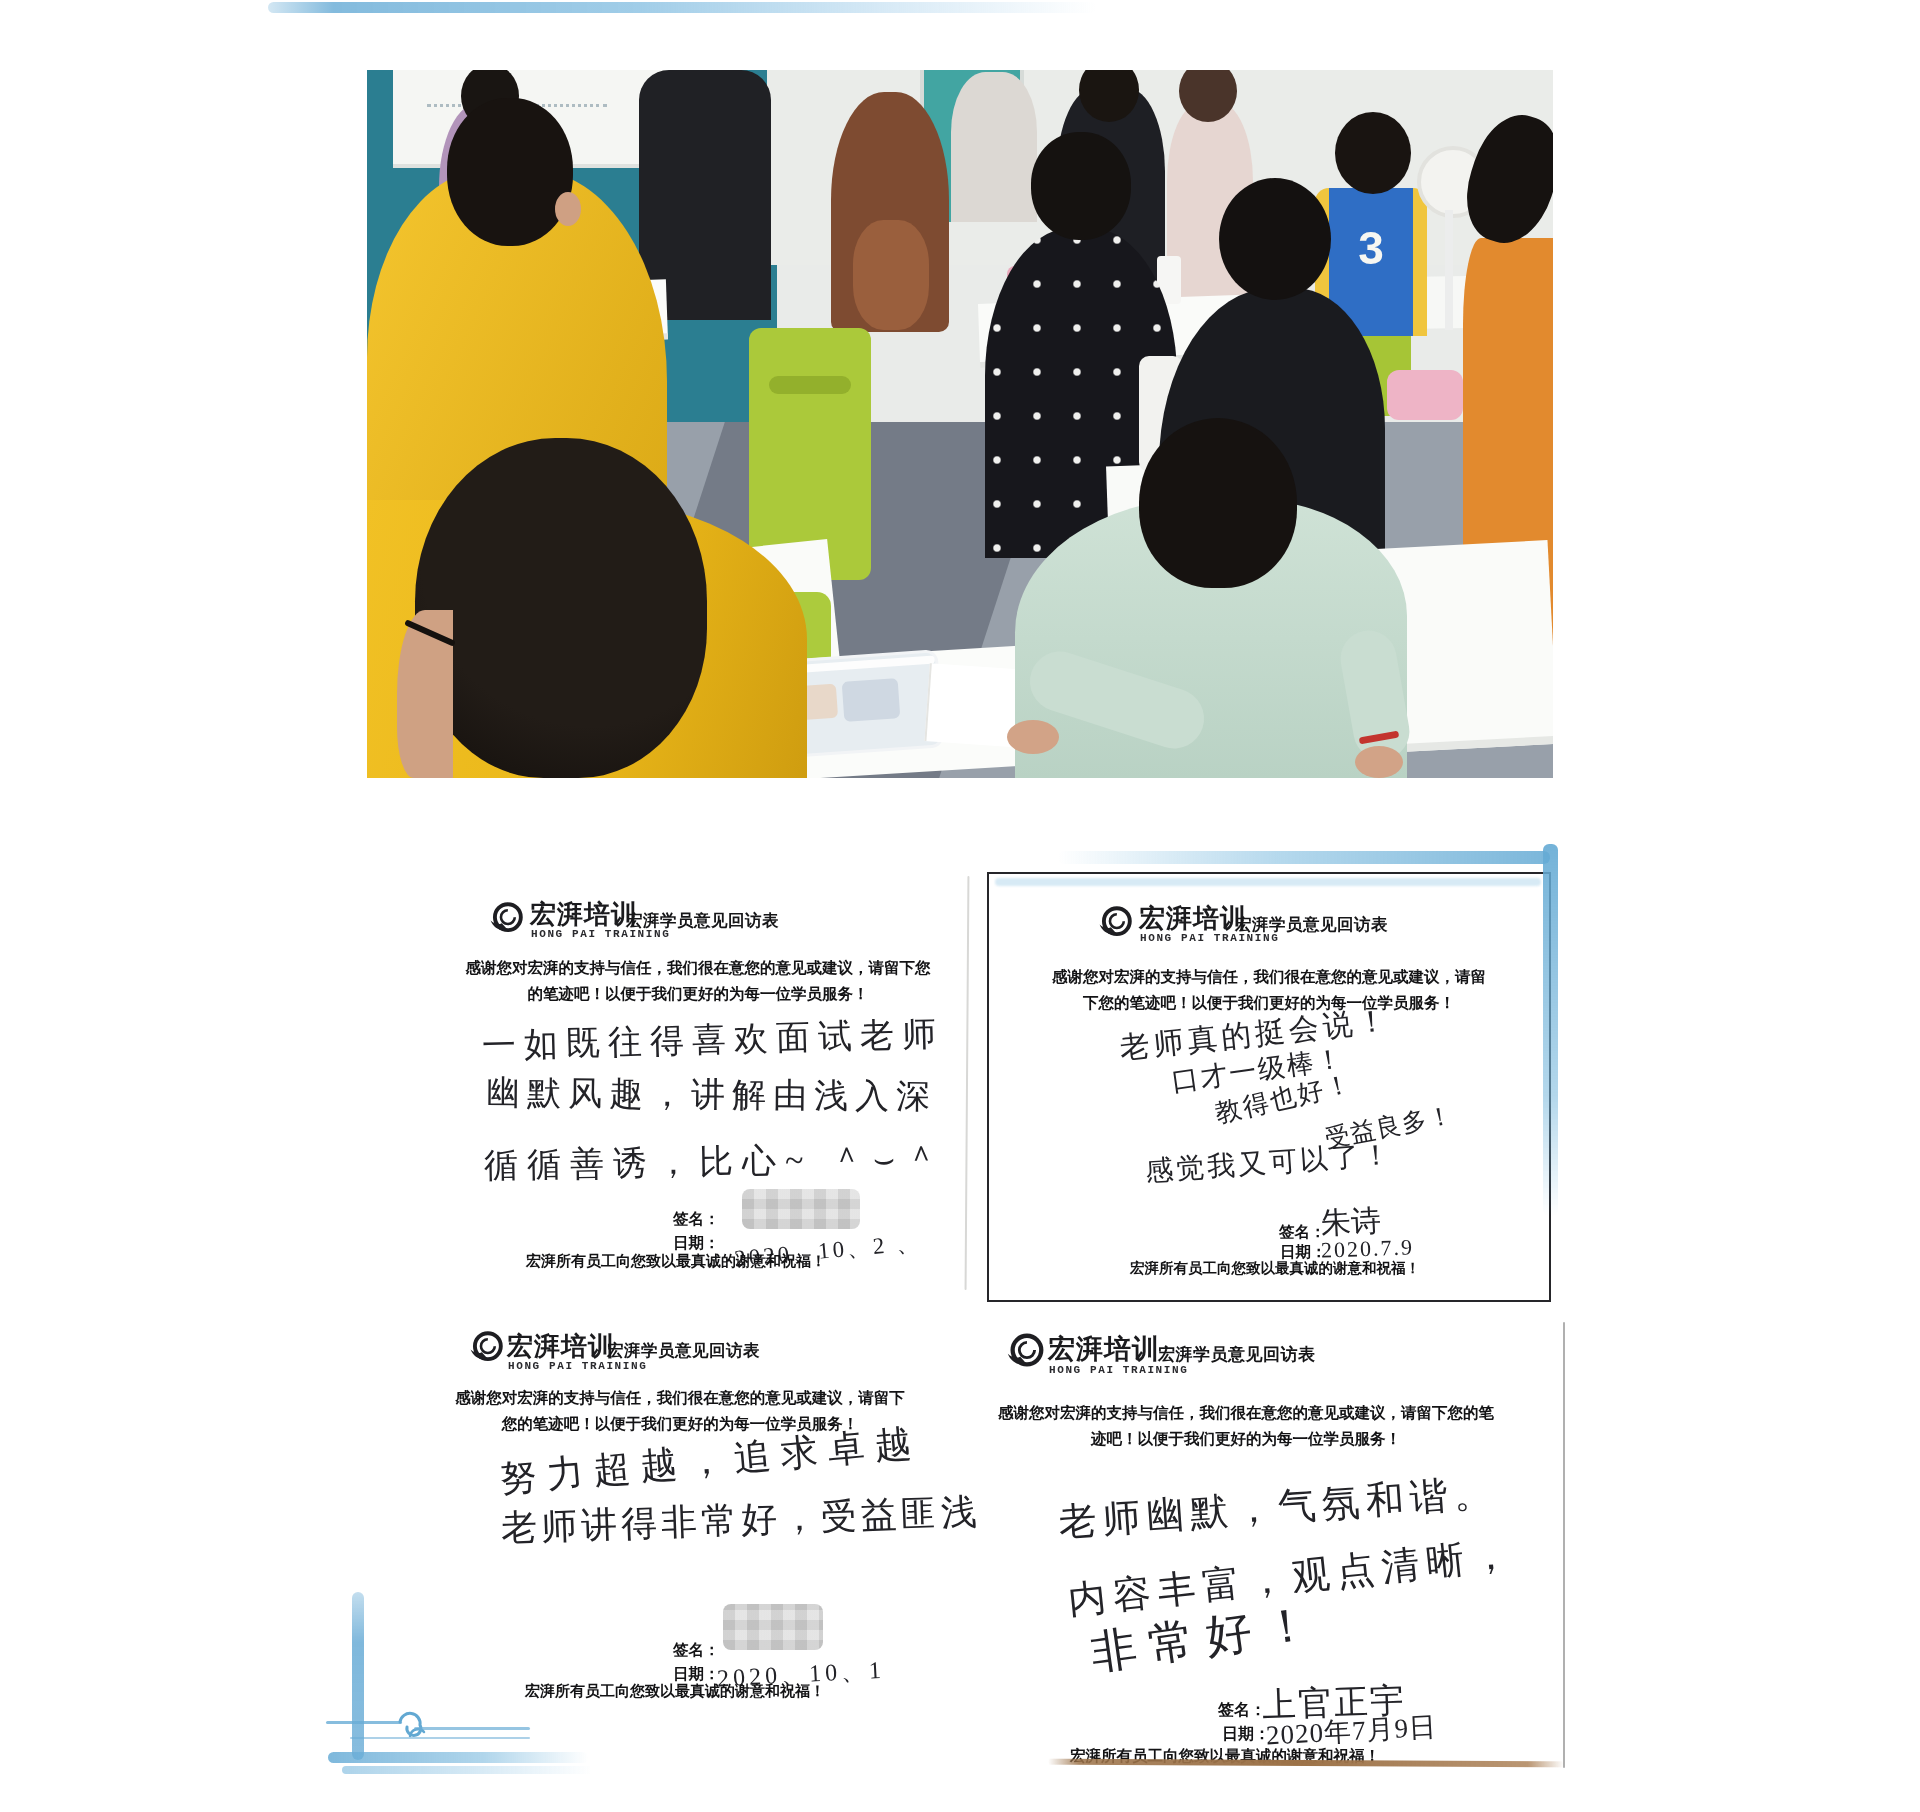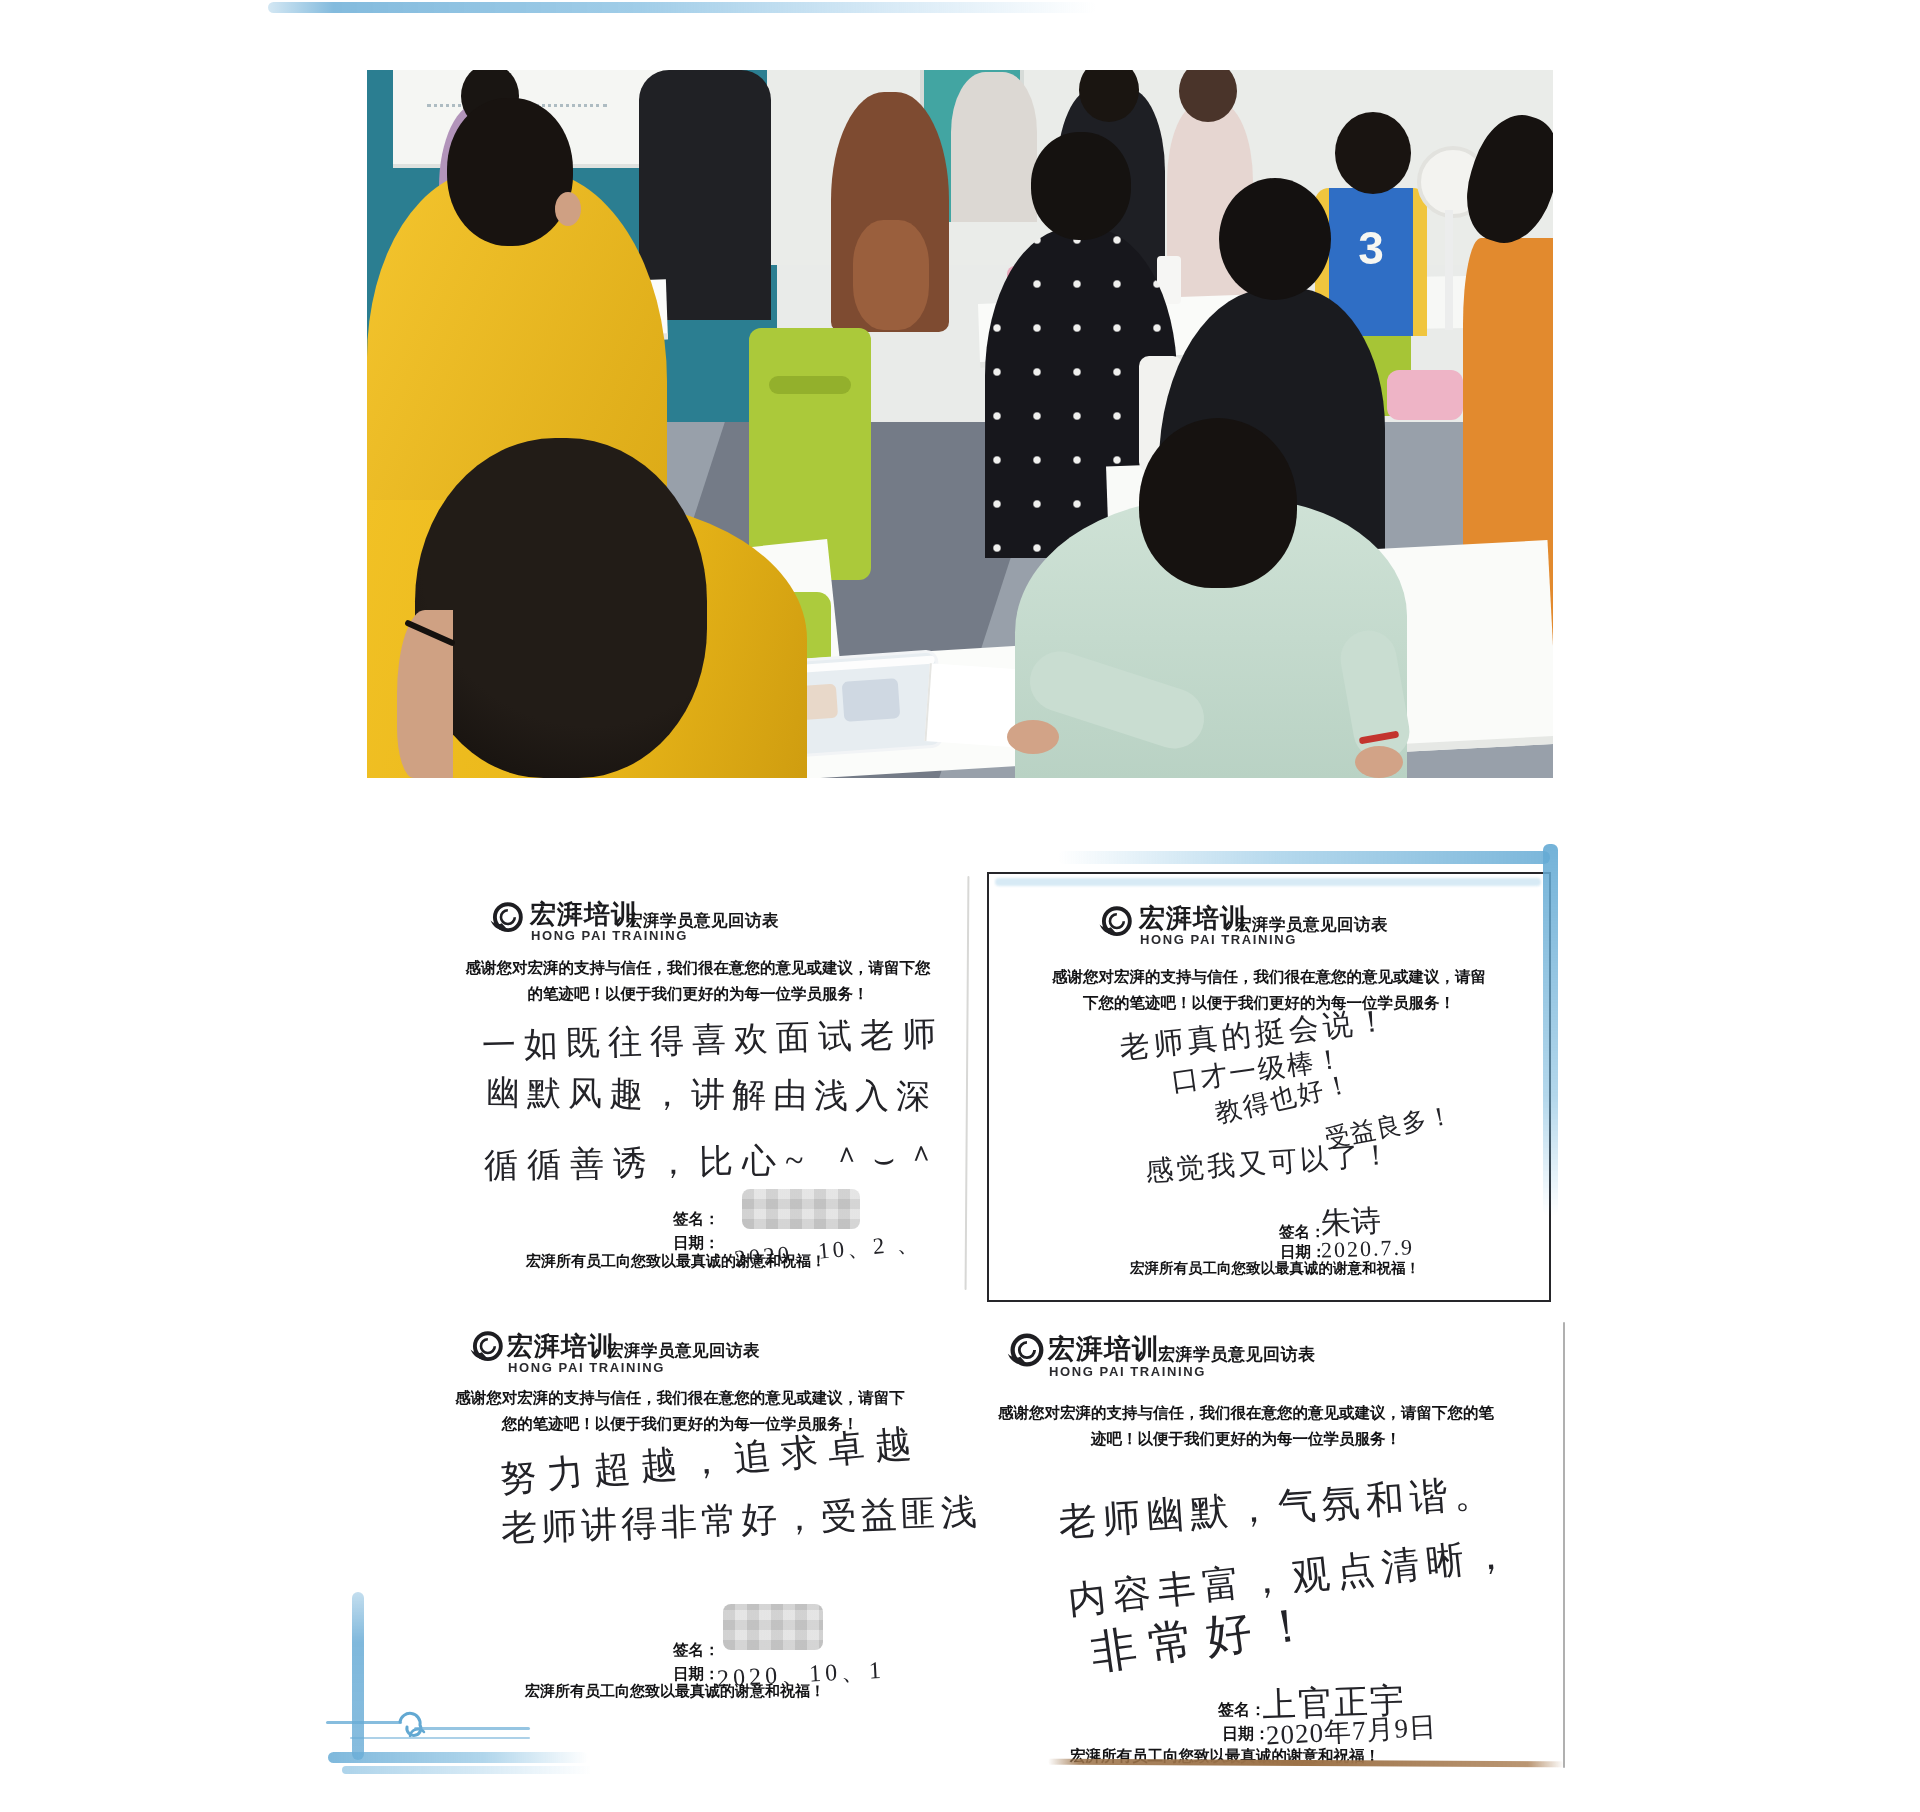--- a/index.html
+++ b/index.html
@@ -13,22 +13,22 @@
   
   .photo{position:absolute;left:367px;top:70px;width:1186px;height:708px;
          background:#e9ebe9;overflow:hidden;}
   .ph{position:absolute;}
 
   
   .form{position:absolute;color:#161618;}
   .logo-icon{position:absolute;}
   .brand{position:absolute;font-family:"Liberation Sans",sans-serif;font-weight:bold;
          color:#1b1b1e;line-height:1;letter-spacing:1px;}
-  .brand-sub{position:absolute;font-family:Liberation Sans, sans-serif;font-weight:bold;
-         font-size:13px;letter-spacing:1.6px;color:#2a2a2e;line-height:1;text-align:center;}
+  .brand-sub{position:absolute;font-family:Liberation Mono, monospace;font-weight:bold;
+         font-size:11px;letter-spacing:1.6px;color:#2a2a2e;line-height:1;text-align:center;}
   .form-title{position:absolute;font-weight:bold;font-size:16.5px;letter-spacing:.5px;}
   .intro{position:absolute;font-weight:bold;font-size:15.5px;line-height:1.66;
          text-align:center;color:#131315;}
   .hw{position:absolute;font-family:cursive,serif;color:#232328;white-space:nowrap;line-height:1;}
   .lab{position:absolute;font-weight:bold;font-size:15.5px;color:#131315;white-space:nowrap;}
   .footer{position:absolute;font-weight:bold;font-size:15px;color:#131315;white-space:nowrap;}
   .sig-blur{position:absolute;border-radius:8px;opacity:.9;
      background:
        repeating-linear-gradient(90deg, rgba(150,150,150,.38) 0 12px, rgba(205,205,205,.38) 12px 24px),
        repeating-linear-gradient(0deg, rgba(145,145,145,.42) 0 10px, rgba(215,215,215,.42) 10px 20px);}

